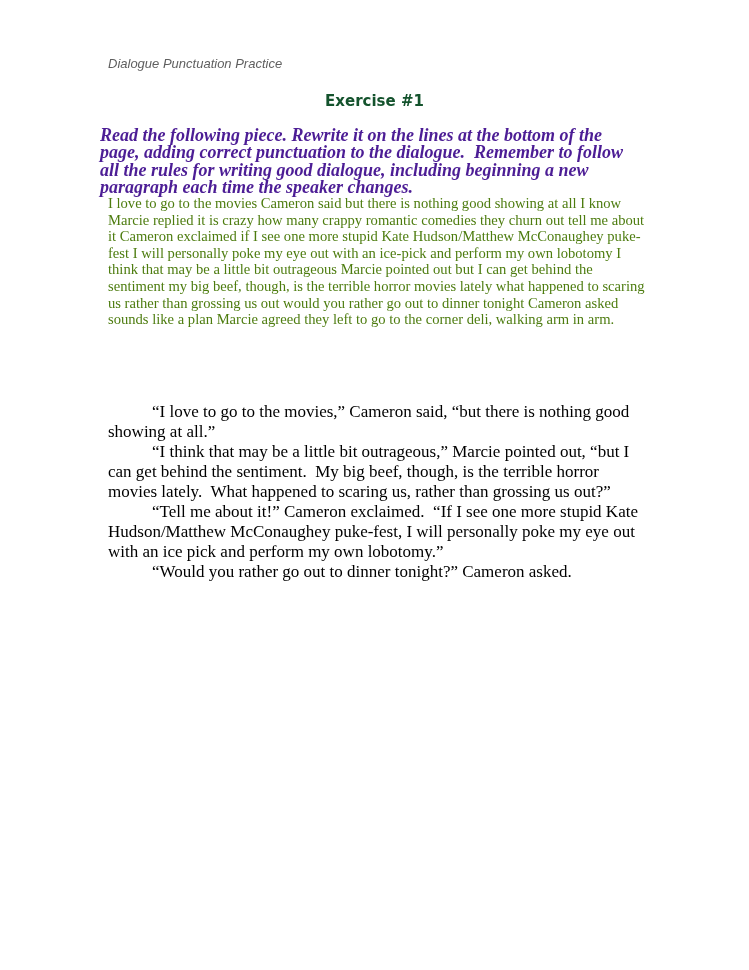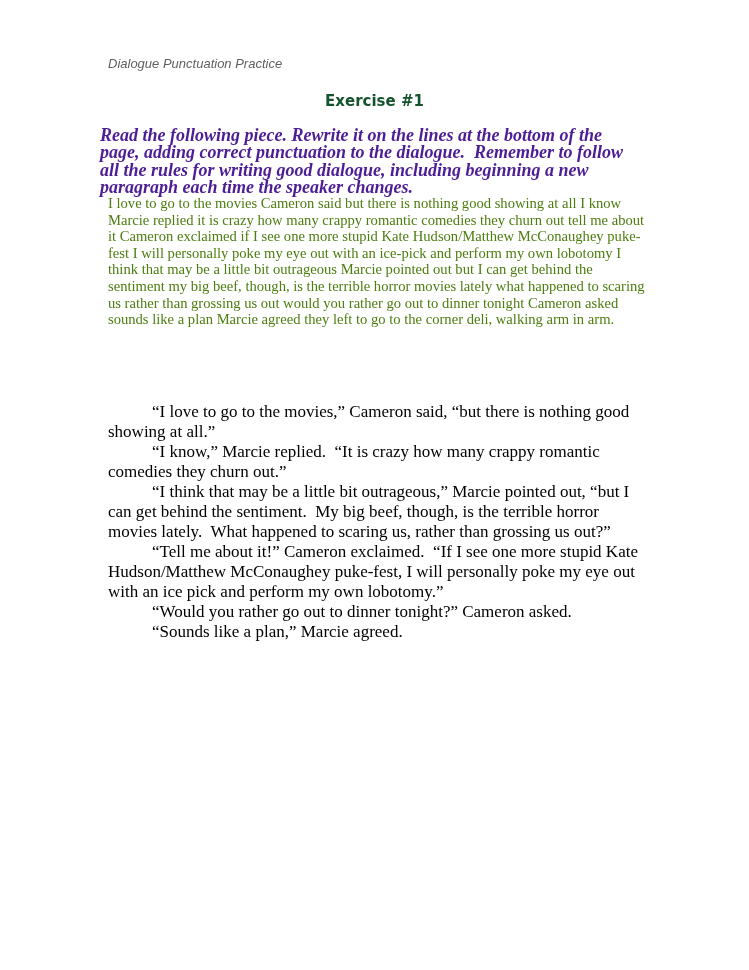--- a/index.html
+++ b/index.html
@@ -83,19 +83,17 @@
   <div class="doc-header">Dialogue Punctuation Practice</div>
 
   <div class="exercise-title">Exercise #1</div>
 
   <div class="instructions">Read the following piece. Rewrite it on the lines at the bottom of the page, adding correct punctuation to the dialogue.  Remember to follow all the rules for writing good dialogue, including beginning a new paragraph each time the speaker changes.</div>
 
   <div class="runon">I love to go to the movies Cameron said but there is nothing good showing at all I know Marcie replied it is crazy how many crappy romantic comedies they churn out tell me about it Cameron exclaimed if I see one more stupid Kate Hudson/Matthew McConaughey puke-fest I will personally poke my eye out with an ice-pick and perform my own lobotomy I think that may be a little bit outrageous Marcie pointed out but I can get behind the sentiment my big beef, though, is the terrible horror movies lately what happened to scaring us rather than grossing us out would you rather go out to dinner tonight Cameron asked sounds like a plan Marcie agreed they left to go to the corner deli, walking arm in arm.</div>
 
   <div class="dialogue">
     <p>“I love to go to the movies,” Cameron said, “but there is nothing good showing at all.”</p>
-    <p>“I know,” Marcie replied.  “It is crazy how many crappy romantic comedies they churn out.”</p>
     <p>“I think that may be a little bit outrageous,” Marcie pointed out, “but I can get behind the sentiment.  My big beef, though, is the terrible horror movies lately.  What happened to scaring us, rather than grossing us out?”</p>
     <p>“Tell me about it!” Cameron exclaimed.  “If I see one more stupid Kate Hudson/Matthew McConaughey puke-fest, I will personally poke my eye out with an ice pick and perform my own lobotomy.”</p>
     <p>“Would you rather go out to dinner tonight?” Cameron asked.</p>
-    <p>“Sounds like a plan,” Marcie agreed.</p>
   </div>
 </div>
 
 </body></html>

